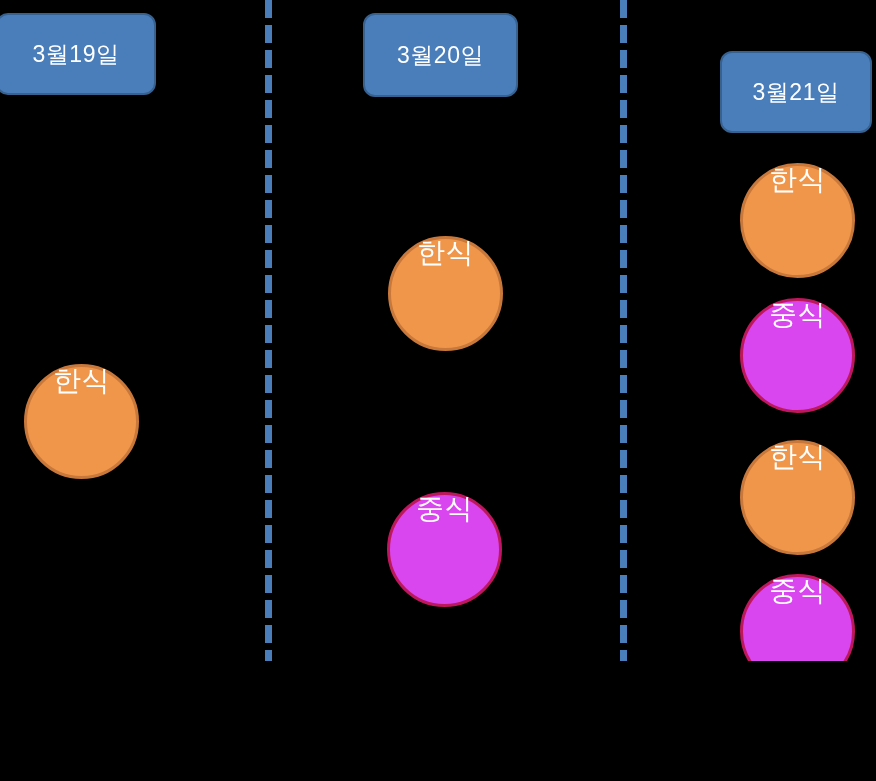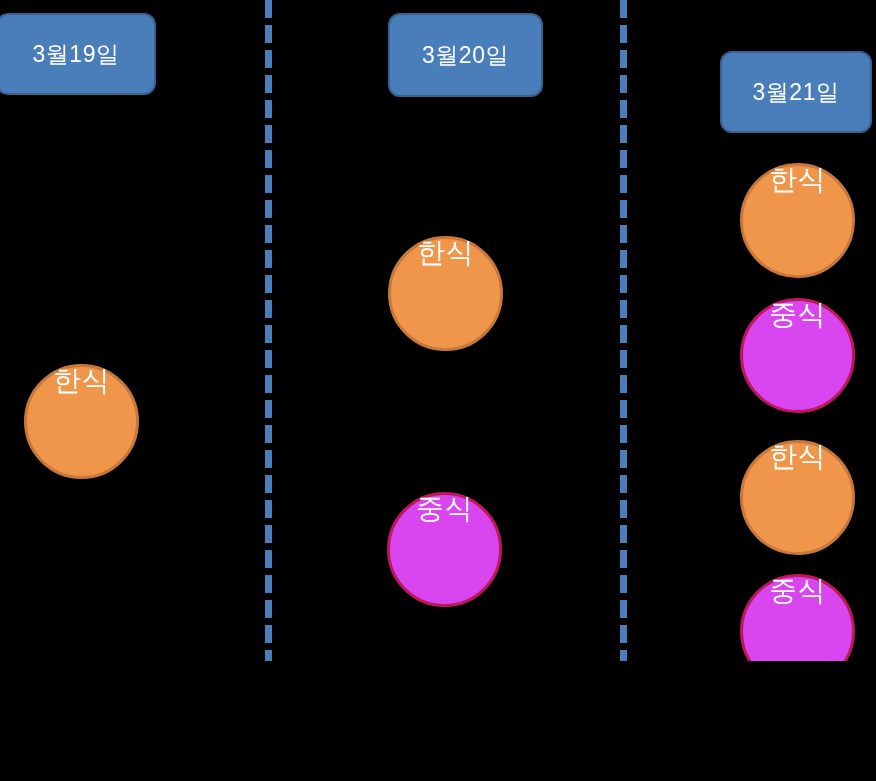--- a/index.html
+++ b/index.html
@@ -77,21 +77,21 @@
   <div class="day-chip" style="left:-4px; top:13px; width:160px; height:82px;">
     <span>3월19일</span>
   </div>
 
   <div class="bubble korean" style="left:24px; top:364px; width:115px; height:115px;">
     <span>한식</span>
   </div>
 
   <div class="divider" style="left:265px; top:0px; height:778px;"></div>
 
-  <div class="day-chip" style="left:388px; top:13px; width:155px; height:84px;">
+  <div class="day-chip" style="left:363px; top:13px; width:155px; height:84px;">
     <span>3월20일</span>
   </div>
 
   <div class="bubble korean" style="left:388px; top:236px; width:115px; height:115px;">
     <span>한식</span>
   </div>
 
   <div class="bubble chinese" style="left:387px; top:492px; width:115px; height:115px;">
     <span>중식</span>
   </div>

